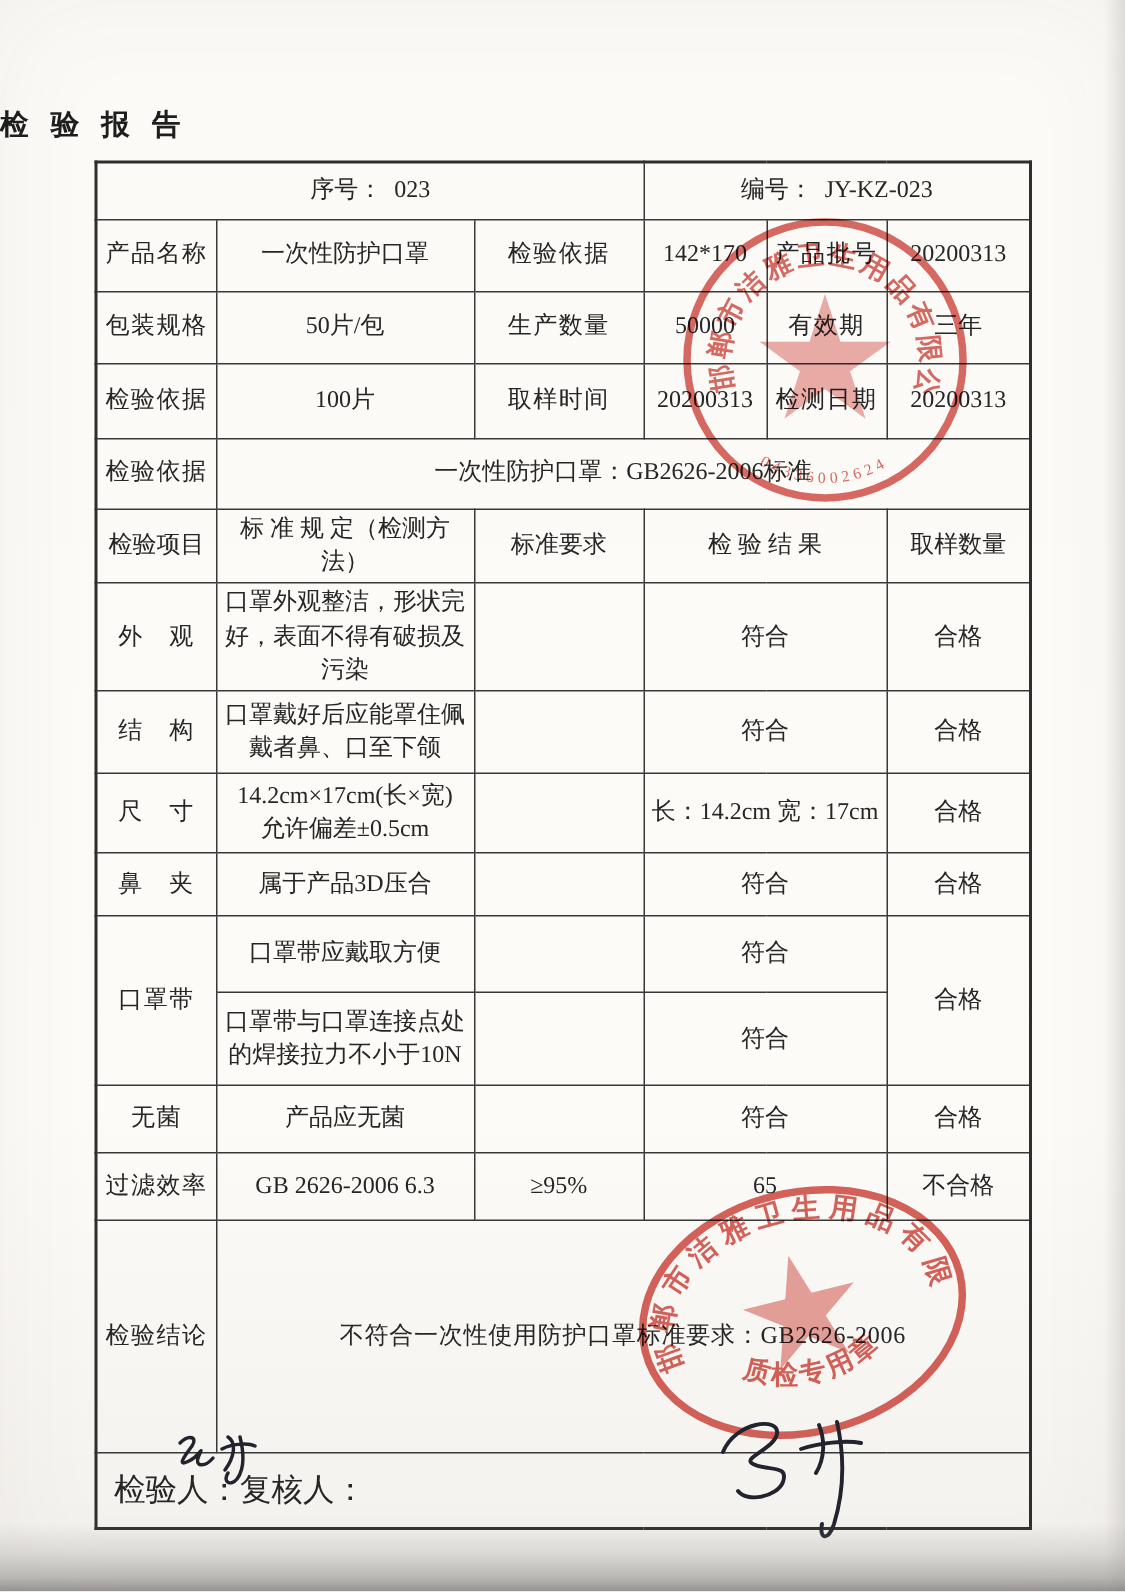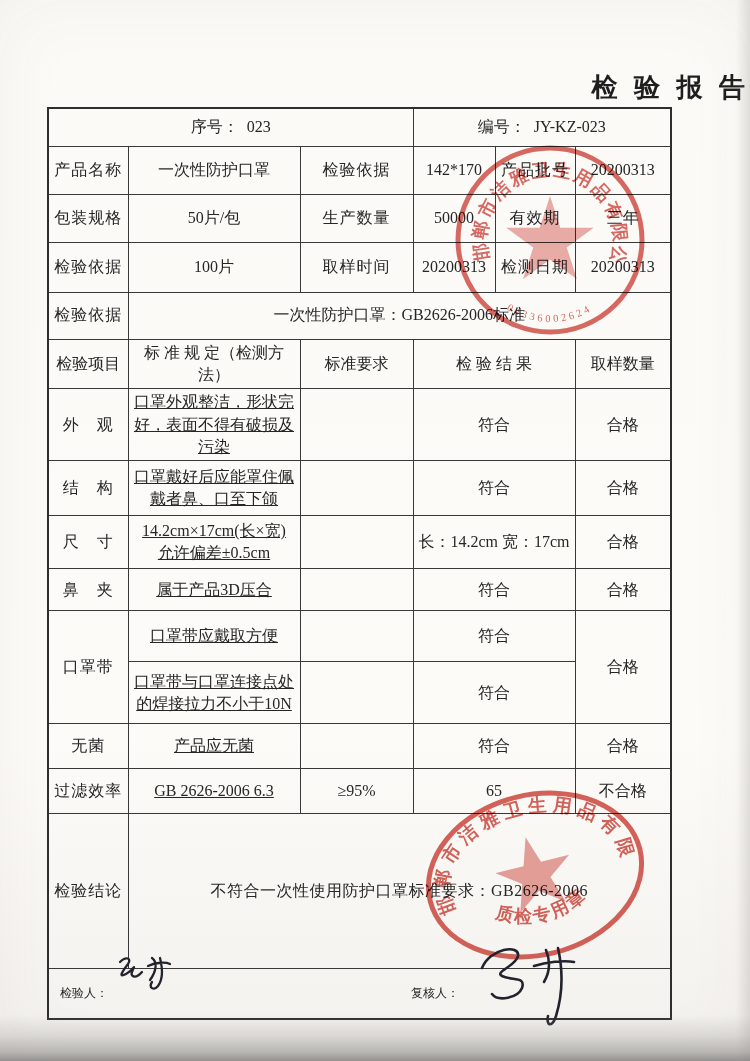--- a/index.html
+++ b/index.html
@@ -3,44 +3,44 @@
 <meta charset="utf-8">
 <style>
   html,body{margin:0;padding:0;background:#ffffff;}
   .page{
     position:relative;width:750px;height:1061px;overflow:hidden;
     background:linear-gradient(180deg,#fbfaf7 0%,#fcfbf8 70%,#f4f2ee 96%);
     font-family:"Liberation Serif","DejaVu Serif",serif;color:#242424;
     box-shadow:inset 0 0 70px rgba(90,85,75,0.05);
   }
   .title{
-    position:absolute;top:70px;left:0;width:100%;text-align:right;
-    font-size:26px;font-weight:bold;letter-spacing:5px;color:#1e1e1e;
+    position:absolute;top:70px;left:0;width:100%;text-align:left;
+    font-size:19px;font-weight:bold;letter-spacing:5px;color:#1e1e1e;
   }
   table.report{
-    position:absolute;left:47px;top:107px;width:623px;
+    position:absolute;left:63px;top:107px;width:623px;
     border-collapse:collapse;table-layout:fixed;
     border:2.2px solid #2e2e2e;
   }
   table.report td{
     border:1.6px solid #383838;box-sizing:border-box;
     text-align:center;vertical-align:middle;
     font-size:16px;line-height:1.4;padding:2px 4px;color:#262626;
   }
   td.meta-cell{text-align:left;padding-left:7px;font-size:17px;}
   td.meta-cell .pair{display:inline-flex;gap:8px;align-items:baseline;}
   td.lab{letter-spacing:1px;margin-top:21px;}
-  td.std{font-size:14px;line-height:1.5;padding:2px 8px;text-decoration:underline;}
+  td.std{font-size:14px;line-height:1.5;padding:2px 8px;}
   td.hdr{font-size:15.5px;}
   td.result{font-size:15.5px;}
   td.concl-val{font-size:16.5px;letter-spacing:0.5px;margin-left:45px;}
   td.sig-cell{padding:0;}
-  .sig-row{display:flex;align-items:flex-start;height:100%;padding-left:7px;font-size:12px;}
+  .sig-row{display:flex;align-items:flex-start;height:100%;padding-left:7px;font-size:21px;}
   .sig-label{white-space:nowrap;}
-  .sig-gap{margin-left:303px;}
+  .sig-gap{}
   .stamp{position:absolute;mix-blend-mode:multiply;pointer-events:none;}
   .signature{position:absolute;pointer-events:none;}
   .scan-bottom{
     position:absolute;left:0;bottom:0;width:100%;height:46px;
     background:linear-gradient(to bottom,rgba(160,158,155,0) 0%,rgba(158,156,153,0.28) 45%,rgba(148,146,143,0.6) 80%,rgba(132,130,128,0.85) 100%);
   }
   .scan-right{
     position:absolute;right:0;top:0;height:100%;width:14px;
     background:linear-gradient(to right,rgba(160,158,155,0) 0%,rgba(150,148,145,0.25) 100%);
   }

